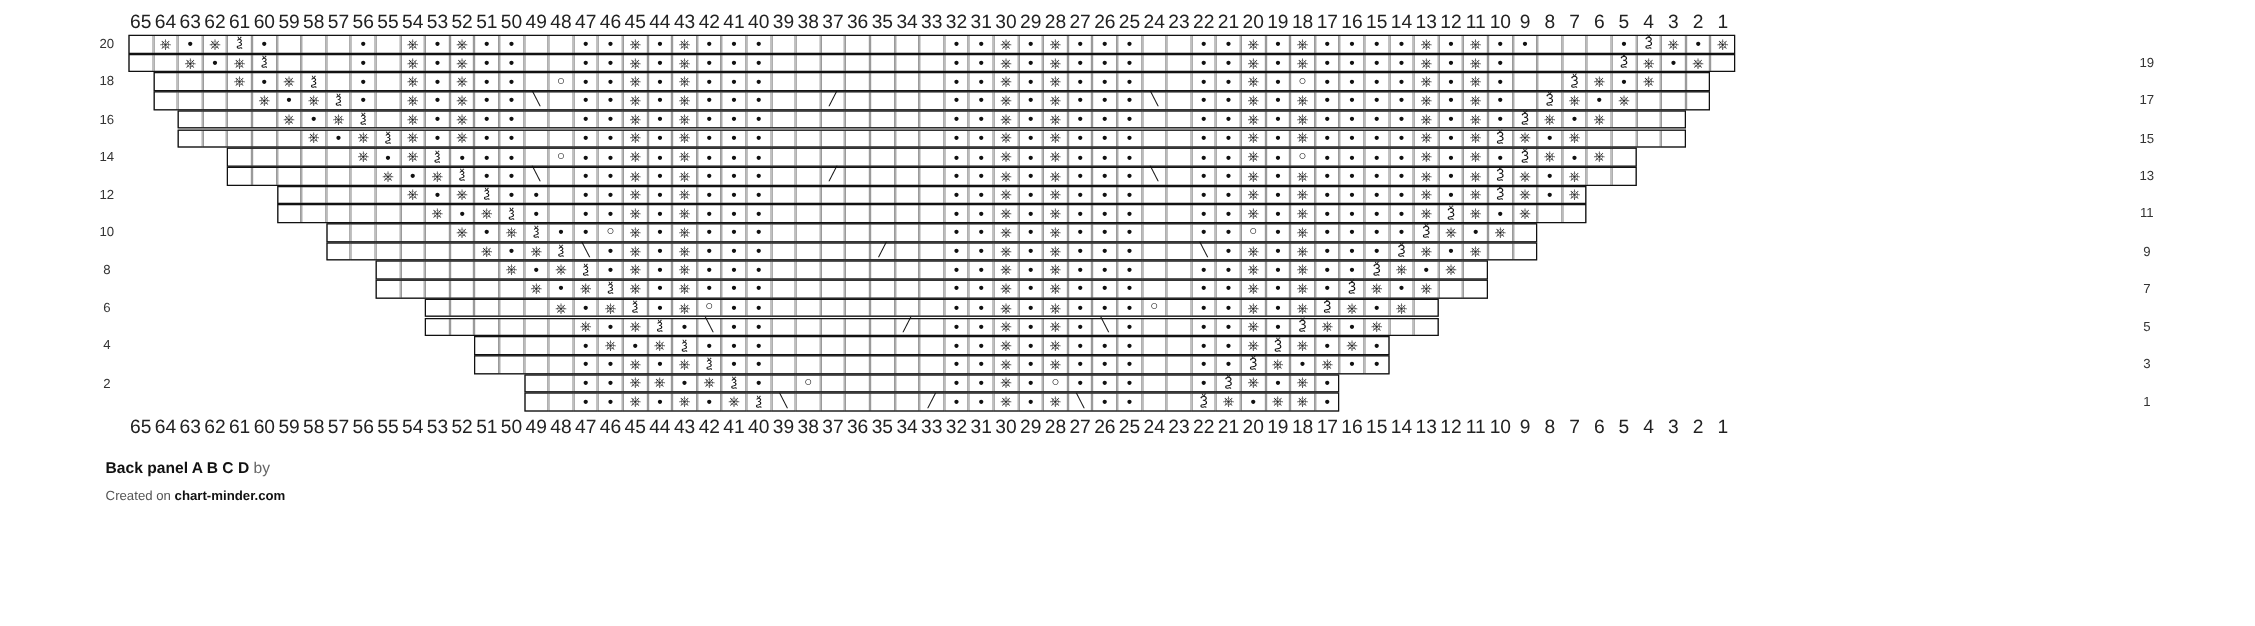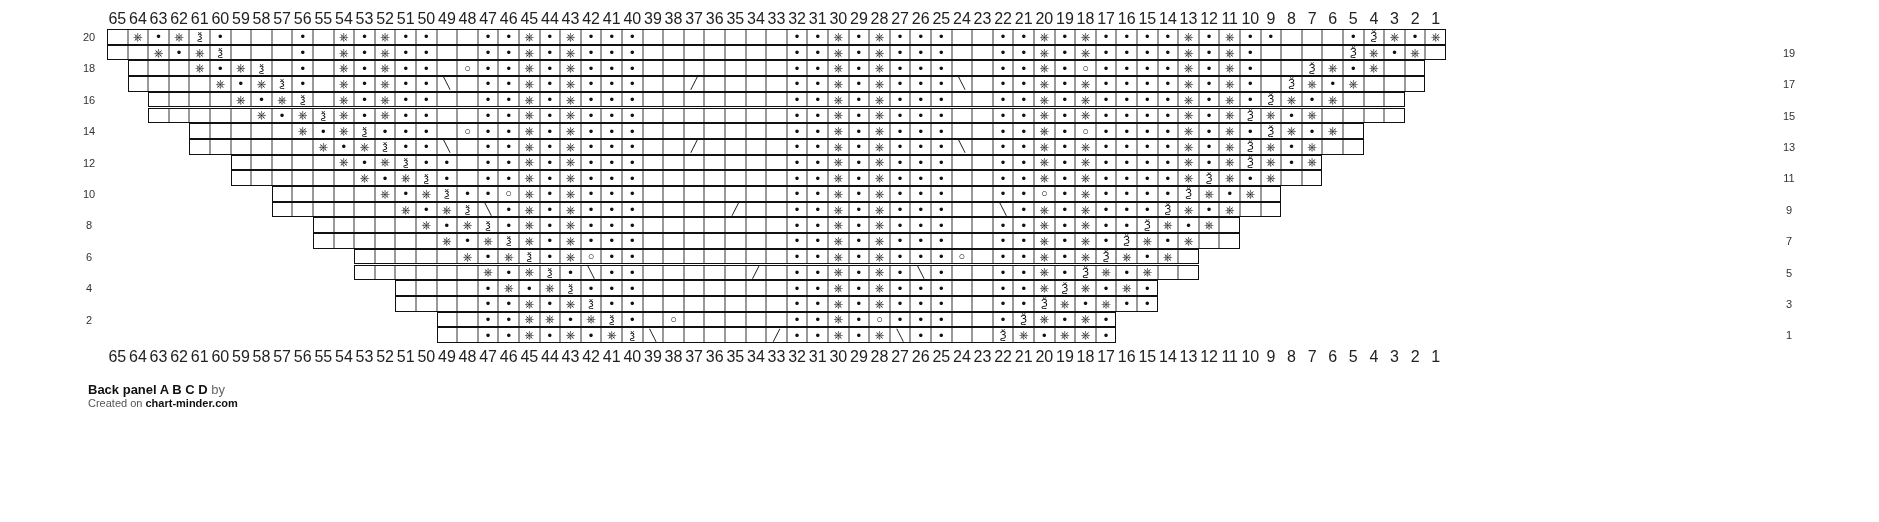--- a/index.html
+++ b/index.html
@@ -37,21 +37,21 @@
   
   .sym{display:block;transform:translateY(-0.5px);}
   .sym.dot{font-size:13px;}
   .sym.circ{font-size:11px;}
   .sym.yo{font-size:12px;}
 
   
   .footer{position:absolute;left:88px;}
   .f-title{font-size:13px;font-weight:bold;color:#111;}
   .f-title .by{font-weight:normal;color:#666;}
-  .f-sub{font-size:11px;color:#555;margin-top:0;}
+  .f-sub{font-size:11px;color:#555;margin-top:11px;}
   .f-sub b{color:#111;}
 </style>
 </head>
 <body>
 
 <div id="wrap">
   <div class="chart-area" id="chart">
       <div class="cell" style="left:107px;top:29px;width:20.6px;height:15.7px;"></div>
       <div class="cell" style="left:127.6px;top:29px;width:20.6px;height:15.7px;">
         <span class="sym yo">⎈</span>

